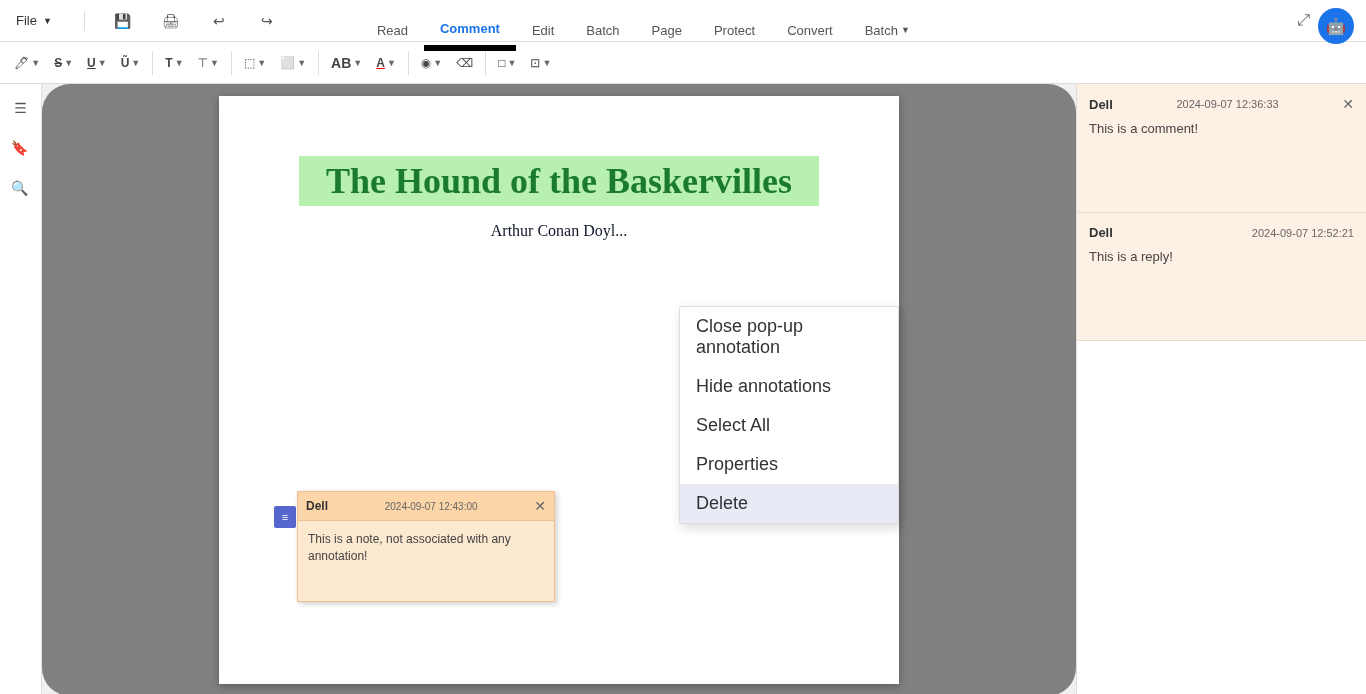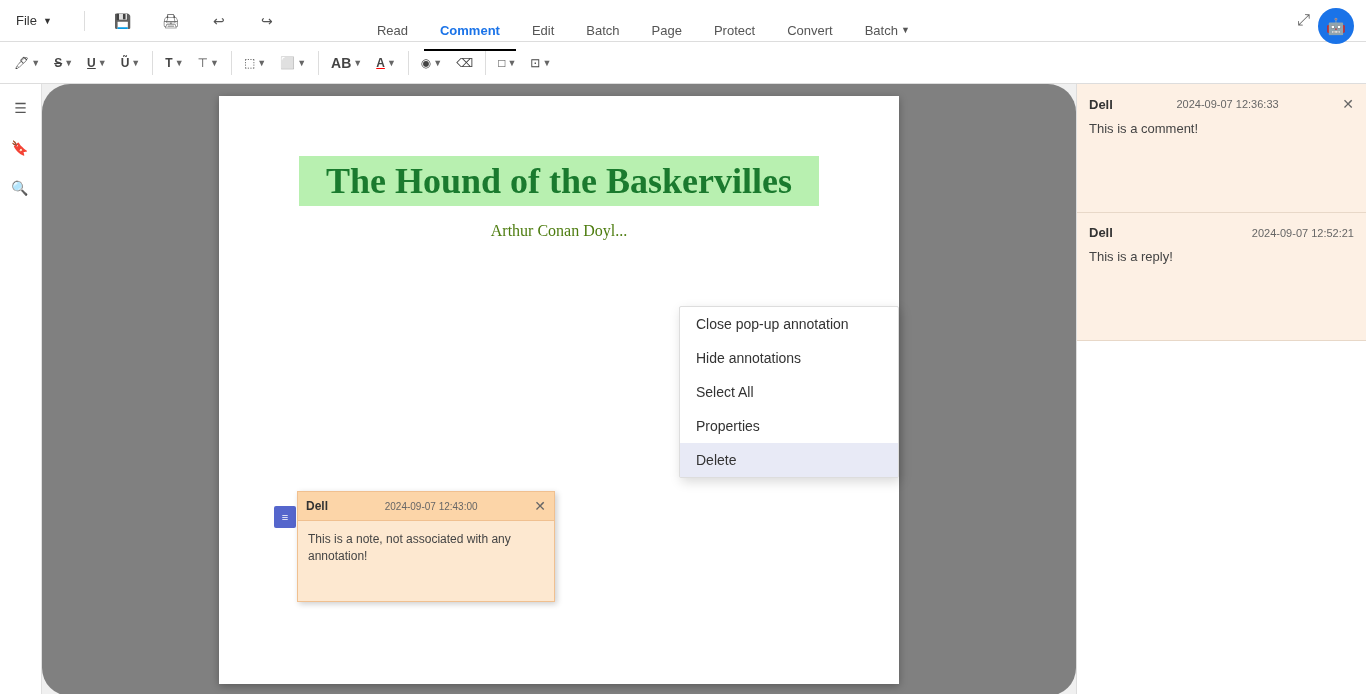--- a/index.html
+++ b/index.html
@@ -20,21 +20,21 @@
       width: 28px; height: 28px; display: flex; align-items: center; justify-content: center;
       cursor: pointer; border-radius: 3px; color: #555; font-size: 14px;
     }
     .menu-tabs {
       display: flex; align-items: center; gap: 0; margin-left: 60px;
     }
     .menu-tab {
       padding: 8px 16px; cursor: pointer; color: #555; font-size: 13px;
       border-bottom: 2px solid transparent; height: 40px; display: flex; align-items: center; margin-top: 21px;
     }
-    .menu-tab.active { color: #1a73e8; border-bottom: 2px solid #000000; font-weight: 600; }
+    .menu-tab.active { color: #1a73e8; border-bottom: 6px solid #000000; font-weight: 600; }
     .menu-right { margin-left: auto; }
 
     
     .toolbar {
       display: flex; align-items: center; height: 42px; background: #fff;
       border-bottom: 1px solid #ddd; padding: 0 8px; gap: 2px;
     }
     .tb-btn {
       display: flex; align-items: center; gap: 2px; padding: 4px 6px;
       cursor: pointer; border-radius: 3px; color: #444; font-size: 12px; height: 30px;
@@ -65,21 +65,21 @@
     .doc-page {
       background: #fff; width: 680px; min-height: 580px; position: relative;
       box-shadow: 0 2px 8px rgba(0,0,0,0.3); padding: 60px 80px;
     }
     .doc-title {
       font-size: 36px; font-weight: bold; color: #1a7a2e; text-align: center;
       margin-bottom: 16px; background: #b8f0b0; padding: 4px 8px;
       font-family: Georgia, serif;
     }
     .doc-author {
-      text-align: center; font-size: 16px; color: #4d7c0f; font-family: Georgia, serif;
+      text-align: center; font-size: 16px; color: #0f172a; font-family: Georgia, serif;
     }
 
     
     .sticky-note {
       position: absolute; left: 145px; top: 400px;
       background: #fde8d0; border: 1px solid #f0c090; width: 258px;
       font-size: 12px; box-shadow: 2px 2px 6px rgba(0,0,0,0.2);
     }
     .sticky-note-header {
       display: flex; align-items: center; justify-content: space-between;
@@ -99,21 +99,21 @@
     }
 
     
     .context-menu {
       position: absolute; left: 460px; top: 210px;
       background: #fff; border: 1px solid #ddd;
       box-shadow: 2px 4px 12px rgba(0,0,0,0.15);
       width: 220px; z-index: 100; border-radius: 2px;
     }
     .context-item {
-      padding: 9px 16px; cursor: pointer; color: #333; font-size: 14px;
+      padding: 9px 16px; cursor: pointer; color: #333; font-size: 18px;
     }
     .context-item.highlighted { background: #e8eaf6; }
 
     
     .right-panel {
       width: 290px; background: #fff; border-left: 1px solid #ddd;
       overflow-y: auto; padding: 0;
     }
     .comment-card {
       border-bottom: 1px solid #e8d8c8; padding: 12px;

